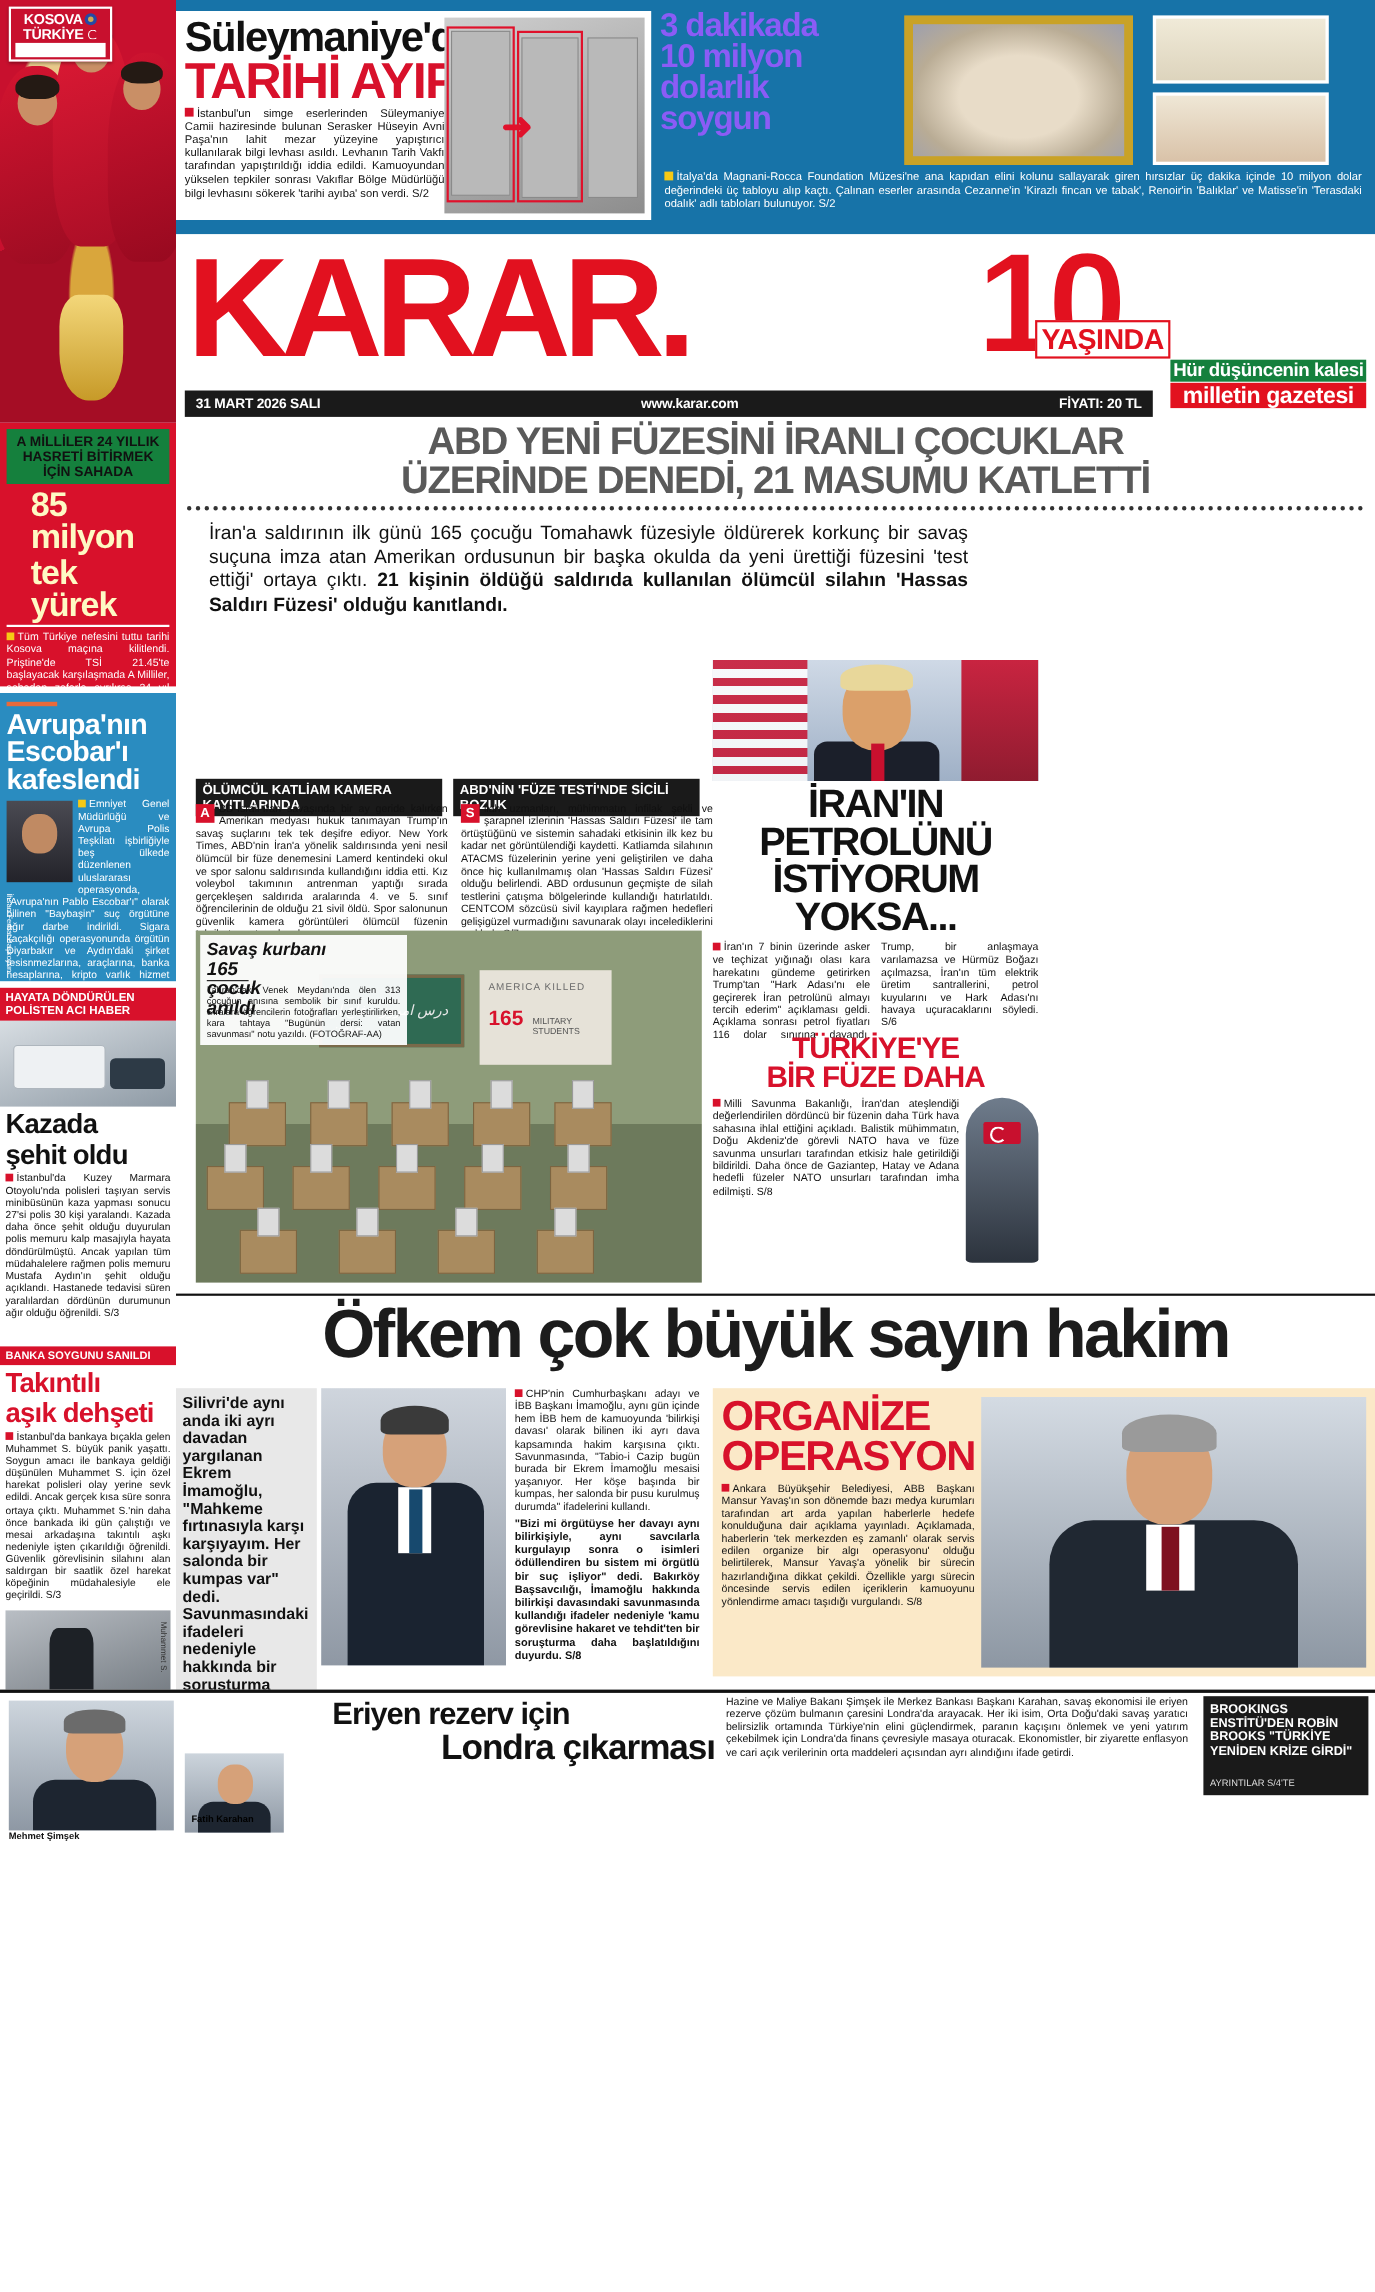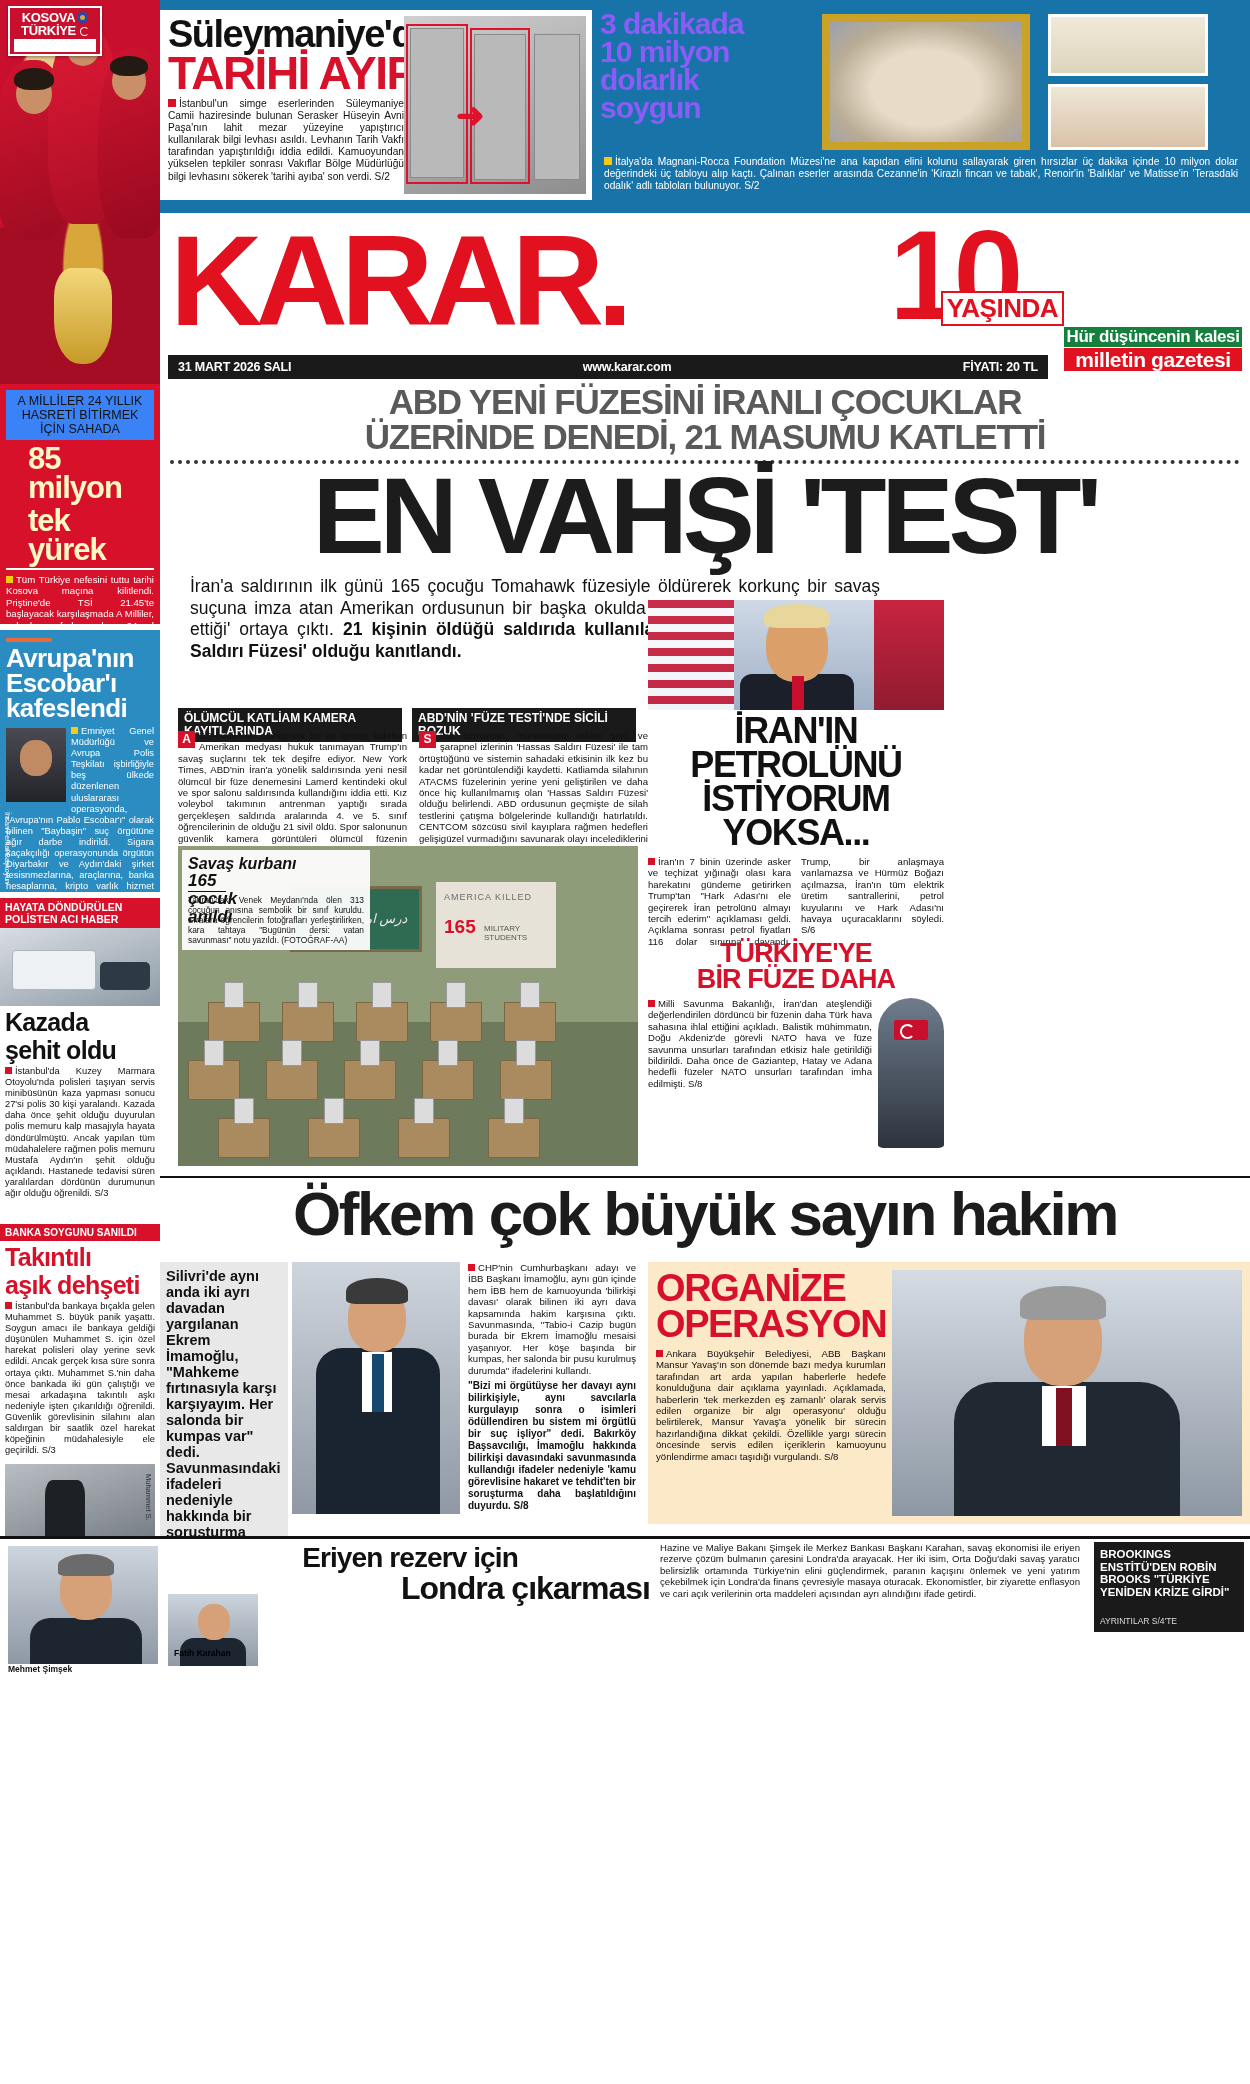--- a/index.html
+++ b/index.html
@@ -73,21 +73,21 @@
   .art-main .inner { width:100%; height:100%;
      background:radial-gradient(ellipse at 50% 55%, #e8dcc8 0 40%, #b9ac95 70%, #9d9fae 100%); }
   .art-2 { left:248px; top:0; width:160px; height:62px; }
   .art-2 .inner { width:100%; height:100%; background:linear-gradient(180deg,#f0ead8,#ddd4bd); position:relative; }
   .art-3 { left:248px; top:70px; width:160px; height:66px; }
   .art-3 .inner { width:100%; height:100%; background:linear-gradient(180deg,#efe7d6,#d9c2a8); position:relative; }
 
   
   .leftcol { position:absolute; left:0; top:384px; width:160px; bottom:0; }
   .lc-sport { position:absolute; left:0; top:0; width:160px; height:240px; background:#d8112b; padding:6px; }
-  .lc-kicker { background:#3b82f6; color:#111; font-size:12.5px; font-weight:normal; line-height:14px; text-align:center; padding:4px 2px; }
+  .lc-kicker { background:#15803d; color:#111; font-size:12.5px; font-weight:bold; line-height:14px; text-align:center; padding:4px 2px; }
   .lc-title { color:#fef9c3; font-size:31px; font-weight:bold; line-height:29px; letter-spacing:-1px; margin-top:4px;margin-left:22px; }
   .lc-rule { height:2px; background:#fff; margin:4px 0 4px 0; }
   .lc-body { color:#fff; font-size:9.6px; line-height:11.4px; text-align:justify; }
   .sq-yellow-s { display:inline-block; width:7px;height:7px;background:#f6c915; margin-right:3px; }
 
   .lc-esc { position:absolute; left:0; top:246px; width:160px; height:262px; background:#2a8cc0; padding:6px; }
   .lc-esc .dash { width:46px; height:4px; background:#e86a3a; margin:2px 0 4px 0; }
   .lc-esc .title { color:#fff; font-size:26px; font-weight:bold; line-height:25px; letter-spacing:-.6px; }
   .lc-esc .body { color:#fff; font-size:9.3px; line-height:11.1px; text-align:justify; margin-top:5px; }
   .lc-mug { float:left; width:60px; height:74px; margin:2px 5px 2px 0;
@@ -361,21 +361,20 @@
         <div class="man"></div>
         <div class="lc-vcap">Muhammet S.</div>
       </div>
     </div>
   </div>
 
   <div class="mainwrap">
     <div class="kicker-big">ABD YENİ FÜZESİNİ İRANLI ÇOCUKLAR</div>
     <div class="kicker-big">ÜZERİNDE DENEDİ, 21 MASUMU KATLETTİ</div>
     <div class="dotrule"></div>
-    <div class="megahead">EN VAHŞİ 'TEST'</div>
     <div class="lead">
       <span>İran'a saldırının ilk günü 165 çocuğu Tomahawk füzesiyle öldürerek korkunç bir savaş suçuna imza atan Amerikan ordusunun bir başka okulda da yeni ürettiği füzesini 'test ettiği' ortaya çıktı. </span><b>21 kişinin öldüğü saldırıda kullanılan ölümcül silahın 'Hassas Saldırı Füzesi' olduğu kanıtlandı.</b>
     </div>
   </div>
 
   <div class="colheads">
     <div class="colhead" style="width:224px;">ÖLÜMCÜL KATLİAM KAMERA KAYITLARINDA</div>
     <div class="colhead" style="width:224px;">ABD'NİN 'FÜZE TESTİ'NDE SİCİLİ BOZUK</div>
   </div>
 

